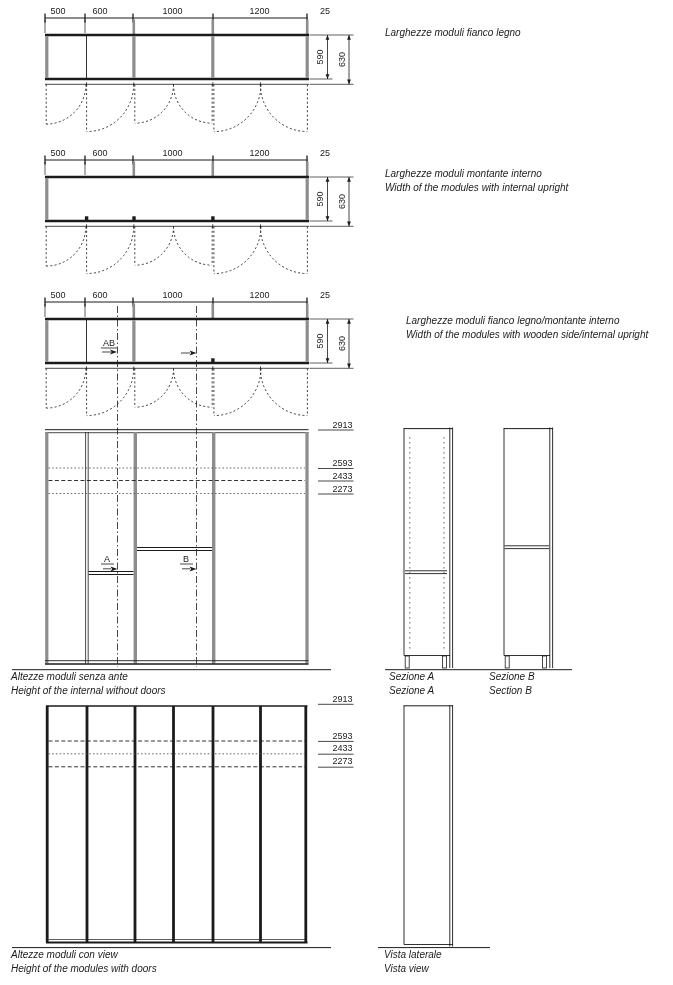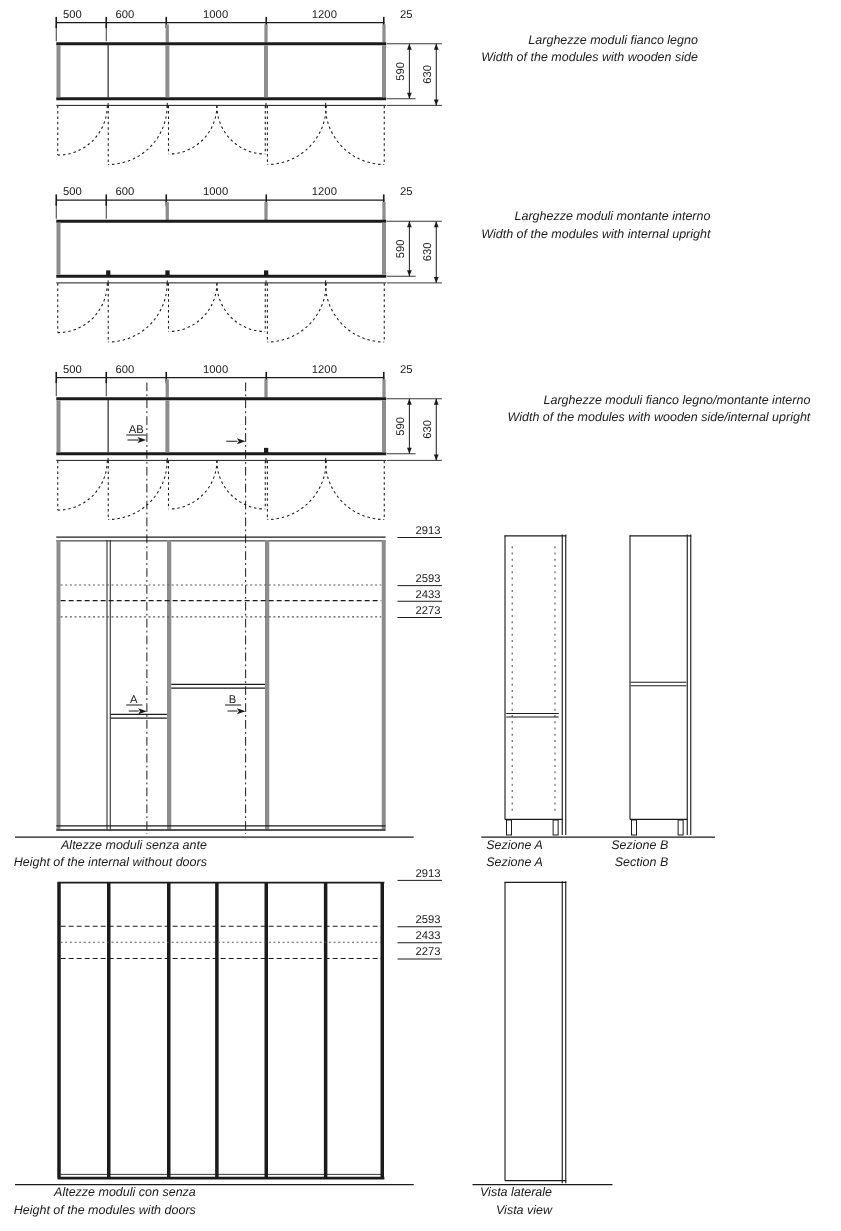--- a/index.html
+++ b/index.html
@@ -1,17 +1,17 @@
 <!DOCTYPE html>
 <html><head>
 <meta charset="utf-8">
 <style>
   html,body{margin:0;padding:0;background:#ffffff;}
   body{font-family:"Liberation Sans",sans-serif;color:#1b1b1b;}
-  .canvas{position:relative;width:673px;height:985px;background:#ffffff;overflow:hidden;text-align:right;}
+  .canvas{position:relative;width:673px;height:985px;background:#ffffff;overflow:hidden;}
   .tb{position:absolute;font-size:10px;line-height:14px;white-space:nowrap;color:#1b1b1b;font-style:italic;}
   svg{position:absolute;left:0;top:0;}
   svg text{font-family:"Liberation Sans",sans-serif;fill:#1b1b1b;}
   .dim{font-size:9px;}
   .mk{font-size:9px;}
   .l07{stroke:#1b1b1b;stroke-width:0.7;}
   .l08{stroke:#1b1b1b;stroke-width:0.8;}
   .l09{stroke:#1b1b1b;stroke-width:0.9;}
   .l1{stroke:#1b1b1b;stroke-width:1;}
   .l13{stroke:#1b1b1b;stroke-width:1.3;}
@@ -236,21 +236,20 @@
     <line class="l09" x1="404" y1="705.8" x2="404" y2="944.5"></line>
     <line class="l09" x1="404" y1="944.5" x2="453" y2="944.5"></line>
     <line class="l09" x1="449.8" y1="705" x2="449.8" y2="946.5"></line>
     <line class="l09" x1="452.6" y1="705" x2="452.6" y2="946.5"></line>
     <line class="l1" x1="378" y1="947.6" x2="490" y2="947.6"></line>
   </g>
 </svg>
 
 <div class="tb" style="left:385px;top:26px">
   <div>Larghezze moduli fianco legno</div>
-  <div>Width of the modules with wooden side</div>
 </div>
 
 <div class="tb" style="left:385px;top:167px">
   <div>Larghezze moduli montante interno</div>
   <div>Width of the modules with internal upright</div>
 </div>
 
 <div class="tb" style="left:406px;top:314px">
   <div>Larghezze moduli fianco legno/montante interno</div>
   <div>Width of the modules with wooden side/internal upright</div>
@@ -265,21 +264,21 @@
   <div>Sezione A</div>
   <div>Sezione A</div>
 </div>
 
 <div class="tb" style="left:489px;top:670px">
   <div>Sezione B</div>
   <div>Section B</div>
 </div>
 
 <div class="tb" style="left:11px;top:948px">
-  <div>Altezze moduli con senza</div>
+  <div>Altezze moduli con view</div>
   <div>Height of the modules with doors</div>
 </div>
 
 <div class="tb" style="left:384px;top:948px">
   <div>Vista laterale</div>
   <div>Vista view</div>
 </div>
 
 </div>
 

